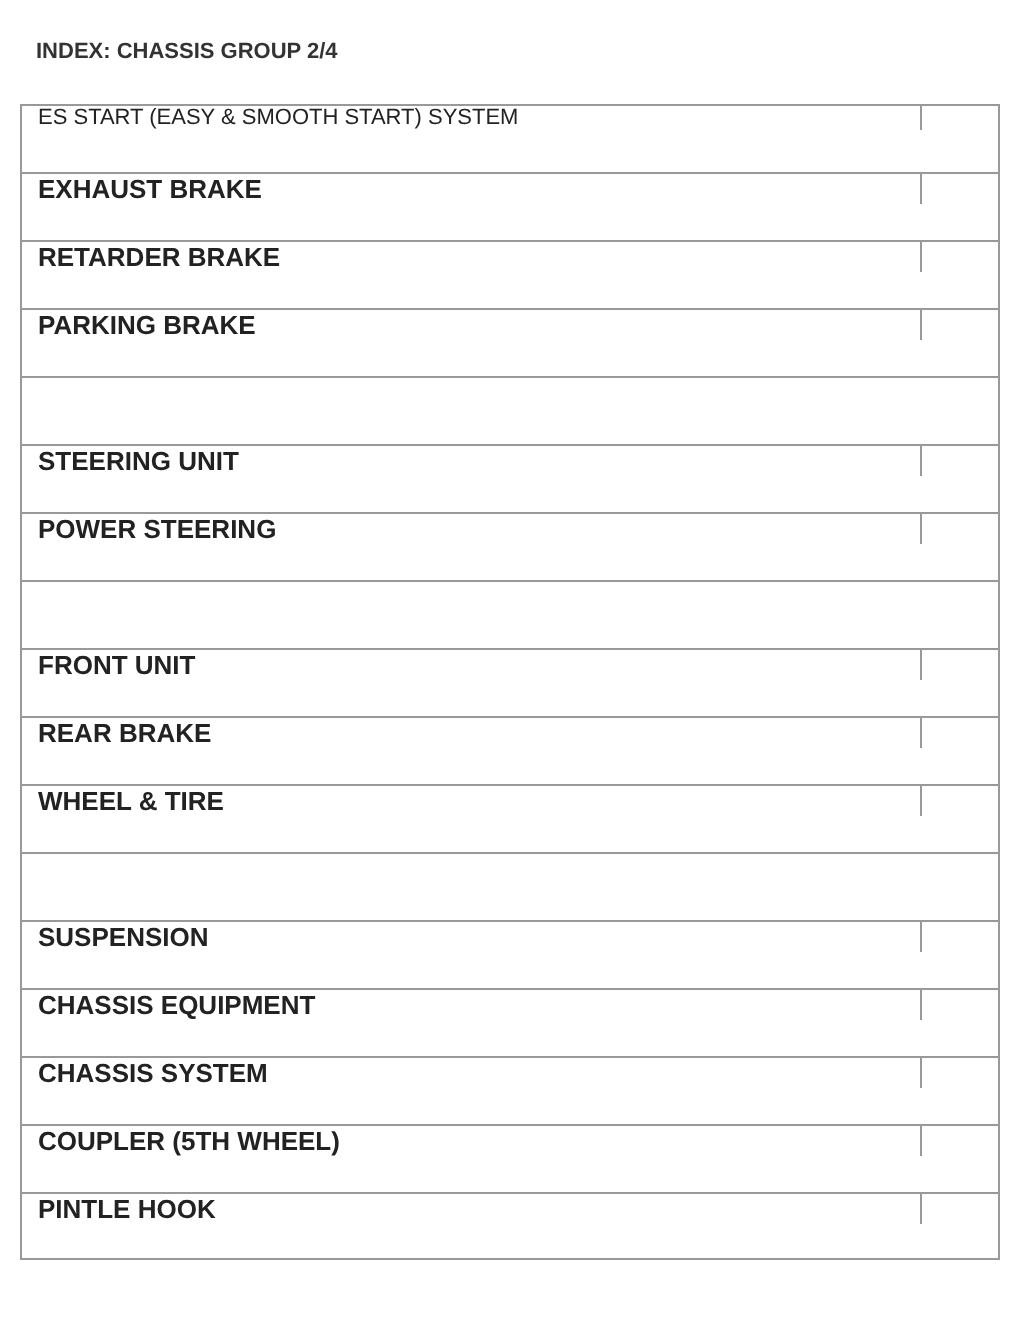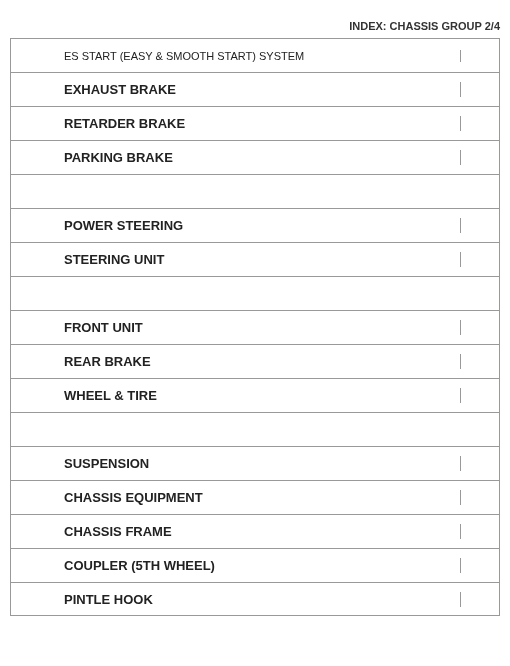--- a/index.html
+++ b/index.html
@@ -18,32 +18,30 @@
     .page-container {
       width: 510px;
       background: #ffffff;
       padding: 20px 10px 10px 10px;
     }
 
     .index-title {
       font-size: 11px;
       font-weight: bold;
       color: #333;
-      margin-bottom: 6px;
+      margin-bottom: 20px;
       padding-left: 8px;
-      text-align: right;
     }
 
     .table-row {
       display: flex;
-      align-items: center;
+      align-items: flex-start;
       border: 1px solid #999;
       border-bottom: none;
       height: 34px;
-      padding-left: 45px;
     }
 
     .table-row:last-child {
       border-bottom: 1px solid #999;
     }
 
     .row-label {
       flex: 1;
       display: flex;
       align-items: center;
@@ -95,25 +93,25 @@
         <div class="row-indicator gray"></div>
       </div>
       <div class="table-row">
         <div class="row-label">PARKING BRAKE</div>
         <div class="row-indicator black"></div>
       </div>
       <div class="table-row">
         <div class="row-indicator gray"></div>
       </div>
       <div class="table-row">
-        <div class="row-label">POWER STEERING</div>
+        <div class="row-label">STEERING UNIT</div>
         <div class="row-indicator gray"></div>
       </div>
       <div class="table-row">
-        <div class="row-label">STEERING UNIT</div>
+        <div class="row-label">POWER STEERING</div>
         <div class="row-indicator gray"></div>
       </div>
       <div class="table-row">
         <div class="row-indicator gray"></div>
       </div>
       <div class="table-row">
         <div class="row-label">FRONT UNIT</div>
         <div class="row-indicator gray"></div>
       </div>
       <div class="table-row">
@@ -129,21 +127,21 @@
       </div>
       <div class="table-row">
         <div class="row-label">SUSPENSION</div>
         <div class="row-indicator gray"></div>
       </div>
       <div class="table-row">
         <div class="row-label">CHASSIS EQUIPMENT</div>
         <div class="row-indicator gray"></div>
       </div>
       <div class="table-row">
-        <div class="row-label">CHASSIS FRAME</div>
+        <div class="row-label">CHASSIS SYSTEM</div>
         <div class="row-indicator gray"></div>
       </div>
       <div class="table-row">
         <div class="row-label">COUPLER (5TH WHEEL)</div>
         <div class="row-indicator gray"></div>
       </div>
       <div class="table-row">
         <div class="row-label">PINTLE HOOK</div>
         <div class="row-indicator gray"></div>
       </div>

